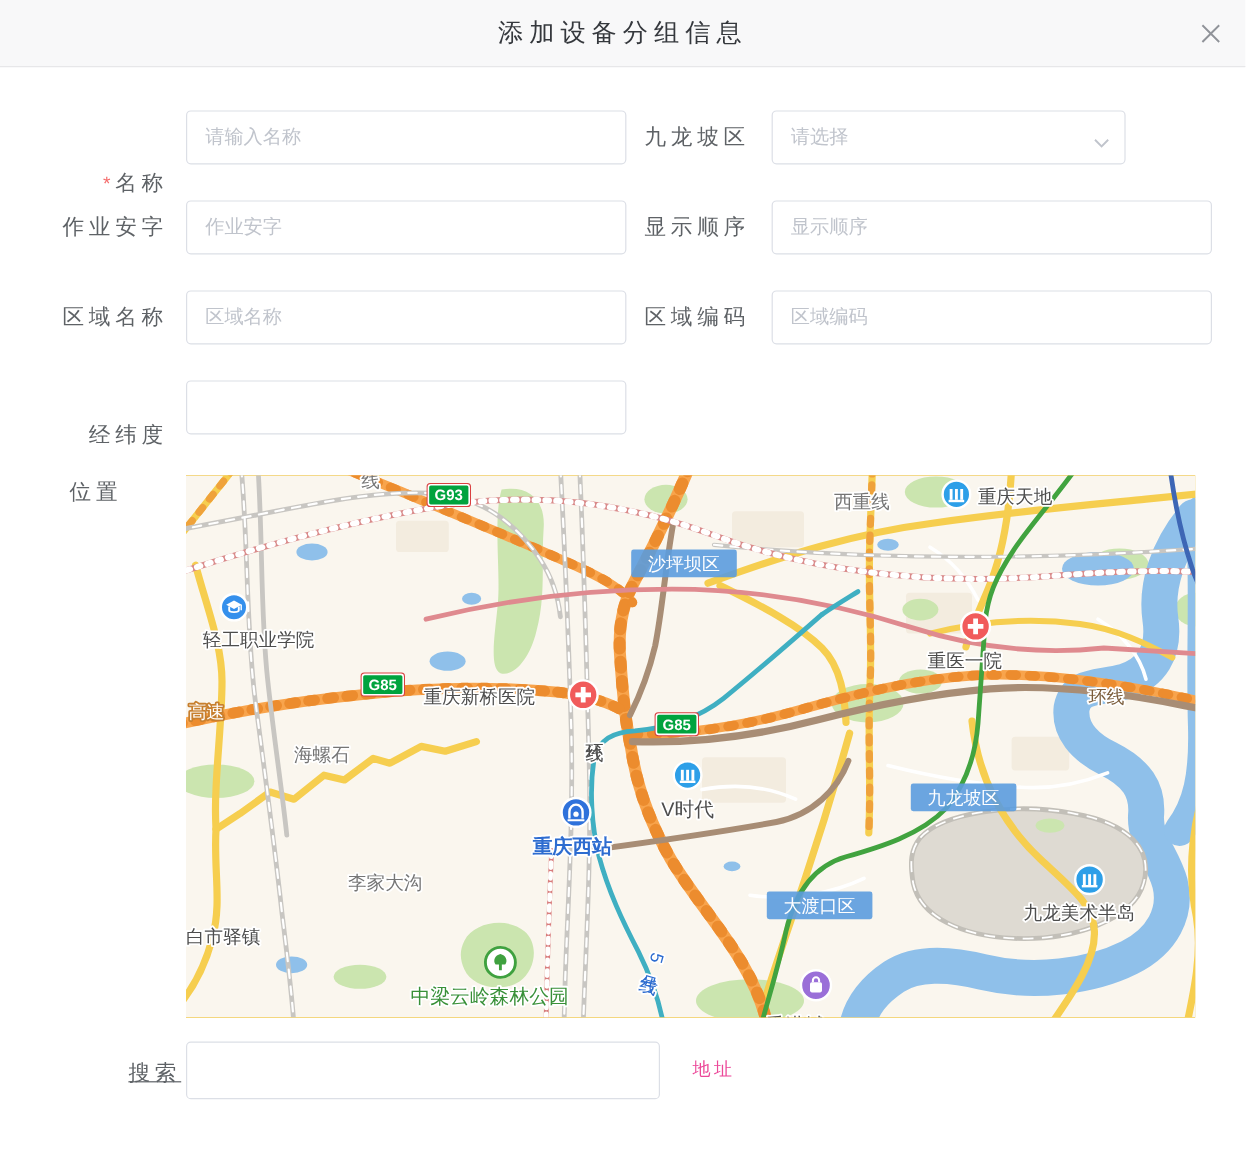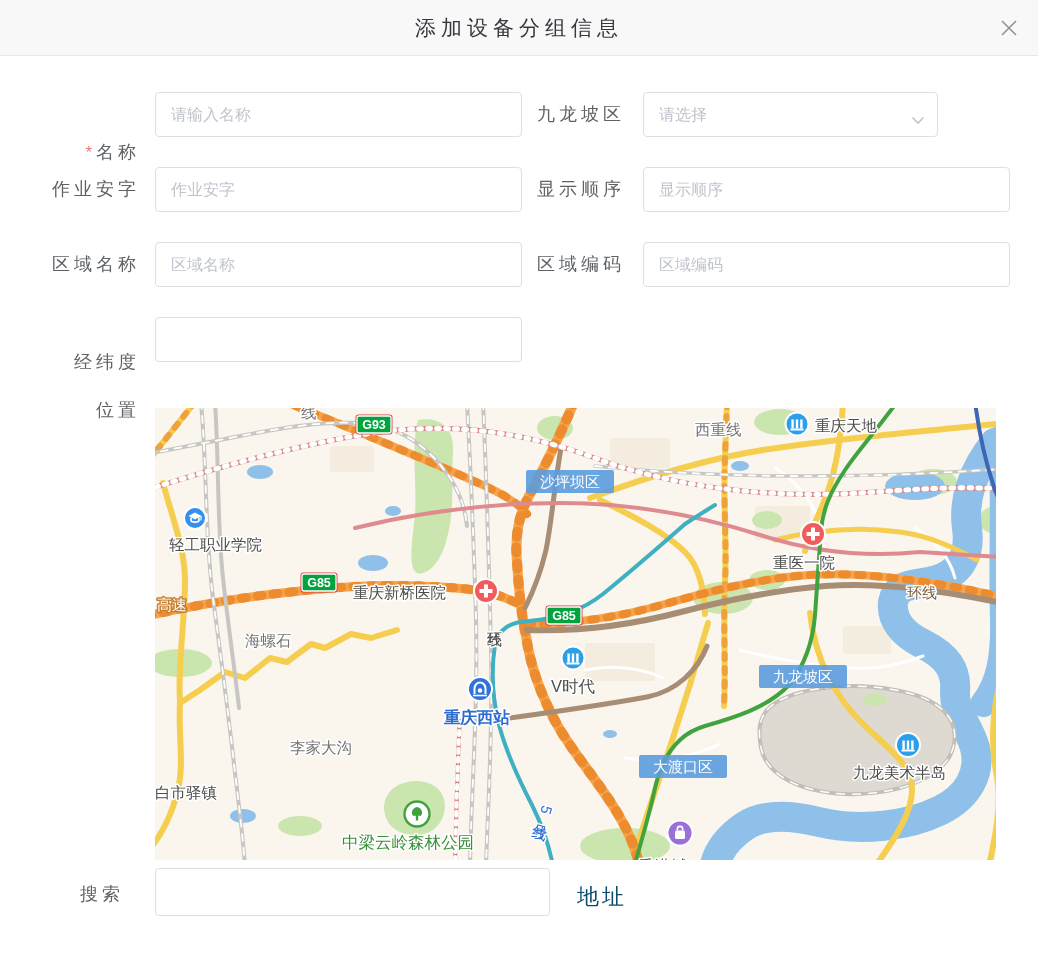--- a/index.html
+++ b/index.html
@@ -10,22 +10,22 @@
     font-size:21px;letter-spacing:5px;color:#35383d;font-weight:500;}
   .dlg-close{position:absolute;right:20px;top:19px;width:18px;height:18px;cursor:pointer;}
   .form-label{position:absolute;font-size:18px;letter-spacing:4px;color:#5e6266;text-align:right;}
   .req{color:#f56c6c;letter-spacing:0;margin-right:4px;font-size:16px;}
   .inp{position:absolute;box-sizing:border-box;border:1px solid #dcdfe6;border-radius:4px;background:#fff;
     font-size:16px;color:#333;padding:16px 15px;outline:none;font-family:"Liberation Sans",sans-serif;}
   .inp::placeholder{color:#c0c4cc;opacity:1;}
   .sel-wrap{position:absolute;}
   .sel-wrap .inp{position:absolute;left:0;top:0;width:100%;height:100%;}
   .chev{position:absolute;right:13px;top:50%;margin-top:-4px;pointer-events:none;}
-  .map-box{position:absolute;left:155px;top:408px;width:841px;height:452px;overflow:hidden;background:#eab308;cursor:grab;}
-  .addr-label{position:absolute;font-size:22px;letter-spacing:3px;color:#0c4a6e;}
+  .map-box{position:absolute;left:155px;top:396px;width:841px;height:452px;overflow:hidden;background:#eab308;cursor:grab;}
+  .addr-label{position:absolute;font-size:15px;letter-spacing:3px;color:#ec4899;}
   
   text{font-family:"Liberation Sans",sans-serif;}
   .mt{paint-order:stroke;stroke:#ffffff;stroke-width:3px;stroke-linejoin:round;fill:#4d4d4d;font-size:15.5px;}
   .mt-minor{fill:#757575;}
   .mt-blue{fill:#2d6cd0;font-weight:bold;font-size:16.5px;}
   .mt-green{fill:#389038;font-size:16.5px;}
   .mt-road{fill:#7a5c3a;font-size:15px;}
   .mt-onroad{fill:#ffffff;stroke:#c77f2e;font-size:15px;}
   .district-txt{fill:#ffffff;font-size:15px;}
   .badge-txt{fill:#ffffff;font-size:12.5px;font-weight:bold;}
@@ -62,21 +62,21 @@
   <input class="inp" style="left: 643px; top: 167px; width: 367px; height: 45px;" placeholder="显示顺序">
 
   <div class="form-label" style="left:20px;top:252px;width:120px;">区域名称</div>
   <input class="inp" style="left: 155px; top: 242px; width: 367px; height: 45px;" placeholder="区域名称">
   <div class="form-label" style="left:498px;top:252px;width:127px;">区域编码</div>
   <input class="inp" style="left: 643px; top: 242px; width: 367px; height: 45px;" placeholder="区域编码">
 
   <div class="form-label" style="left:20px;top:327px;width:120px;margin-top:23px;">经纬度</div>
   <input class="inp" style="left: 155px; top: 317px; width: 367px; height: 45px;" value="">
 
-  <div class="form-label" style="left:20px;top:398px;width:120px;">位置</div>
+  <div class="form-label" style="left:20px;top:398px;width:120px;text-align:center;">位置</div>
   <div class="map-box">
     <svg width="855" height="452" viewBox="0 0 855 452">
 
       <g>
         <rect width="855" height="452" fill="#faf6ee"></rect>
         <g fill="#f3ecdf">
           <rect x="430" y="235" width="70" height="38" rx="3"></rect>
             <rect x="600" y="98" width="55" height="34" rx="3"></rect>
           <rect x="688" y="218" width="48" height="28" rx="3"></rect>
             <rect x="175" y="38" width="44" height="26" rx="3"></rect>
@@ -295,17 +295,17 @@
         <text x="90" y="238" class="mt mt-minor">海螺石</text>
         <text x="135" y="345" class="mt mt-minor">李家大沟</text>
         <text x="0" y="390" class="mt">白市驿镇</text>
         <text x="187" y="440" class="mt mt-green">中梁云岭森林公园</text>
         <text x="698" y="370" class="mt">九龙美术半岛</text>
         <text x="483" y="464" class="mt" style="font-size:16.5px;">香港城</text>
       </g>
     </svg>
   </div>
 
-  <div class="form-label" style="left:4px;top:882px;width:120px;">搜索</div>
+  <div class="form-label" style="left:31px;top:882px;width:120px;text-decoration:underline;">搜索</div>
   <input class="inp" style="left: 155px; top: 868px; width: 395px; height: 48px;" value="">
   <div class="addr-label" style="left:577px;top:882px;">地址</div>
 
 </div>
 
 </body></html>

